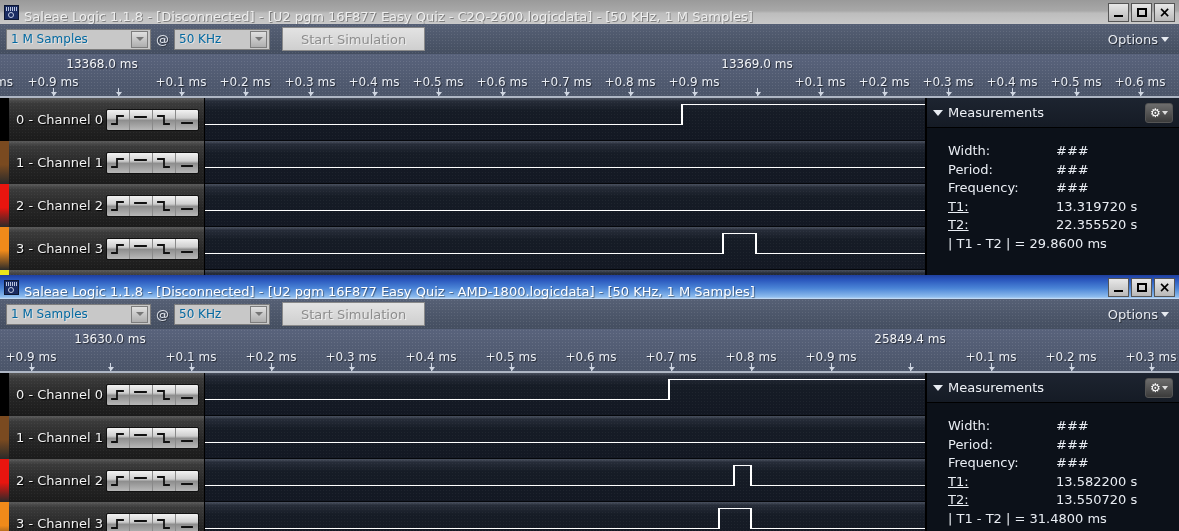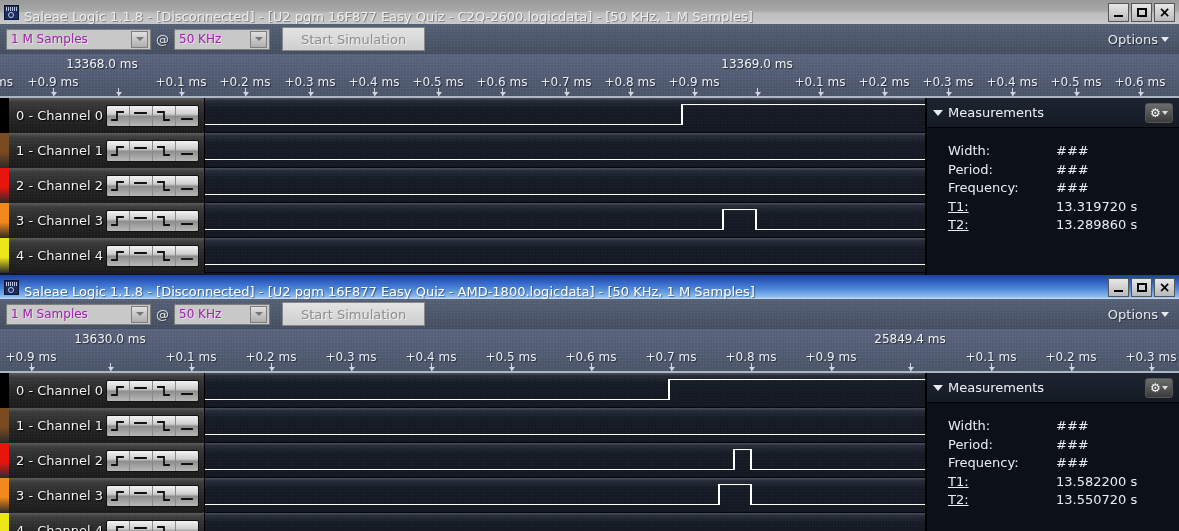--- a/index.html
+++ b/index.html
@@ -36,21 +36,21 @@
 
   
   .toolbar{height:30px;display:flex;align-items:center;padding:0 6px;box-sizing:border-box;
      background:#4a5467;
      background-image:
        radial-gradient(rgba(255,255,255,.09) 0.6px, transparent 0.7px),
        linear-gradient(to bottom,#566075,#444e60);
      background-size:3px 3px,100% 100%;position:relative;}
   .combo{height:21px;border:1px solid #7d7d7d;background:#c8c8c8;display:flex;align-items:center;
          box-sizing:border-box;position:relative;}
-  .combo .txt{font-size:12px;color:#a21caf;padding:0 4px;white-space:nowrap;
+  .combo .txt{font-size:12px;color:#0369a1;padding:0 4px;white-space:nowrap;
               text-shadow:1px 1px 0 #e4e4e4;}
   .combo .arw{width:17px;height:17px;margin-left:auto;margin-right:2px;
       background:linear-gradient(to bottom,#e0e0e0,#aeaeae);border:1px solid #7d7d7d;
       box-sizing:border-box;display:flex;align-items:center;justify-content:center;}
   .combo .arw::after{content:"";border-left:4px solid transparent;border-right:4px solid transparent;
       border-top:4px solid #777;}
   .combo-samples{width:145px;}
   .combo-rate{width:96px;}
   .at{color:#dfe3ea;font-size:13px;margin:0 5px;text-shadow:1px 1px 0 rgba(0,0,0,.4);}
   .simbtn{height:24px;padding:0 18px;display:flex;align-items:center;font-size:13px;color:#8d8d8d;
@@ -73,21 +73,21 @@
   .ruler .minor{position:absolute;top:21px;font-size:12px;color:#e9edf4;white-space:nowrap;
        transform:translateX(-50%);text-shadow:1px 1px 1px rgba(0,0,0,.55);}
   .ruler .tick{position:absolute;bottom:2px;width:1px;height:8px;background:#cfd6e2;}
   .ruler .tick::after{content:"";position:absolute;left:-2px;bottom:0;
        border-left:3px solid transparent;border-right:3px solid transparent;
        border-top:4px solid #cfd6e2;}
   .ruler-base{position:absolute;left:0;right:0;bottom:0;height:2px;background:#aeb6c4;}
 
   
   .chanarea{position:relative;background:#11161f;}
-  .chanrow{position:relative;height:35px;display:flex;box-sizing:border-box;}
+  .chanrow{position:relative;height:43px;display:flex;box-sizing:border-box;}
   .colorbar{width:9px;flex:0 0 9px;}
   .chanlabel{width:196px;flex:0 0 196px;box-sizing:border-box;display:flex;align-items:center;
      padding-left:7px;position:relative;
      background:#2b2b2b;
      background-image:
        radial-gradient(rgba(255,255,255,.05) 0.6px, transparent 0.7px),
        linear-gradient(to bottom,#5a5a5a 0%,#3b3b3b 12%,#262626 55%,#1b1b1b 100%);
      background-size:3px 3px,100% 100%;
      border-right:1px solid #000;}
   .chanlabel .nm{font-size:13px;color:#f2f2f2;white-space:nowrap;text-shadow:1px 1px 1px #000;}
@@ -392,22 +392,23 @@
           <div class="mrow">
             <div class="k">Frequency:</div>
             <div class="v">###</div>
           </div>
           <div class="mrow">
             <div class="k u">T1:</div>
             <div class="v">13.319720 s</div>
           </div>
           <div class="mrow">
             <div class="k u">T2:</div>
-            <div class="v">13.289860 s</div>
-          </div>
+            <div class="v">22.355520 s</div>
+          </div>
+          <div class="mrow full">| T1 - T2 |  =  29.8600 ms</div>
         </div>
       </div>
     </div>
     <div class="window win-bot" style="top: 275px; height: 256px;">
       <div class="titlebar active">
         <div class="app-icon"></div>
         <div class="title-text">Saleae Logic 1.1.8 - [Disconnected] - [U2 pgm 16F877 Easy Quiz - AMD-1800.logicdata] - [50 KHz, 1 M Samples]</div>
         <div class="winbtns">
           <div class="wbtn wbtn-min">
             <span class="g"></span>
@@ -657,16 +658,17 @@
             <div class="v">###</div>
           </div>
           <div class="mrow">
             <div class="k u">T1:</div>
             <div class="v">13.582200 s</div>
           </div>
           <div class="mrow">
             <div class="k u">T2:</div>
             <div class="v">13.550720 s</div>
           </div>
+          <div class="mrow full">| T1 - T2 |  =  31.4800 ms</div>
         </div>
       </div>
     </div>
   </div>
 
 </body></html>

